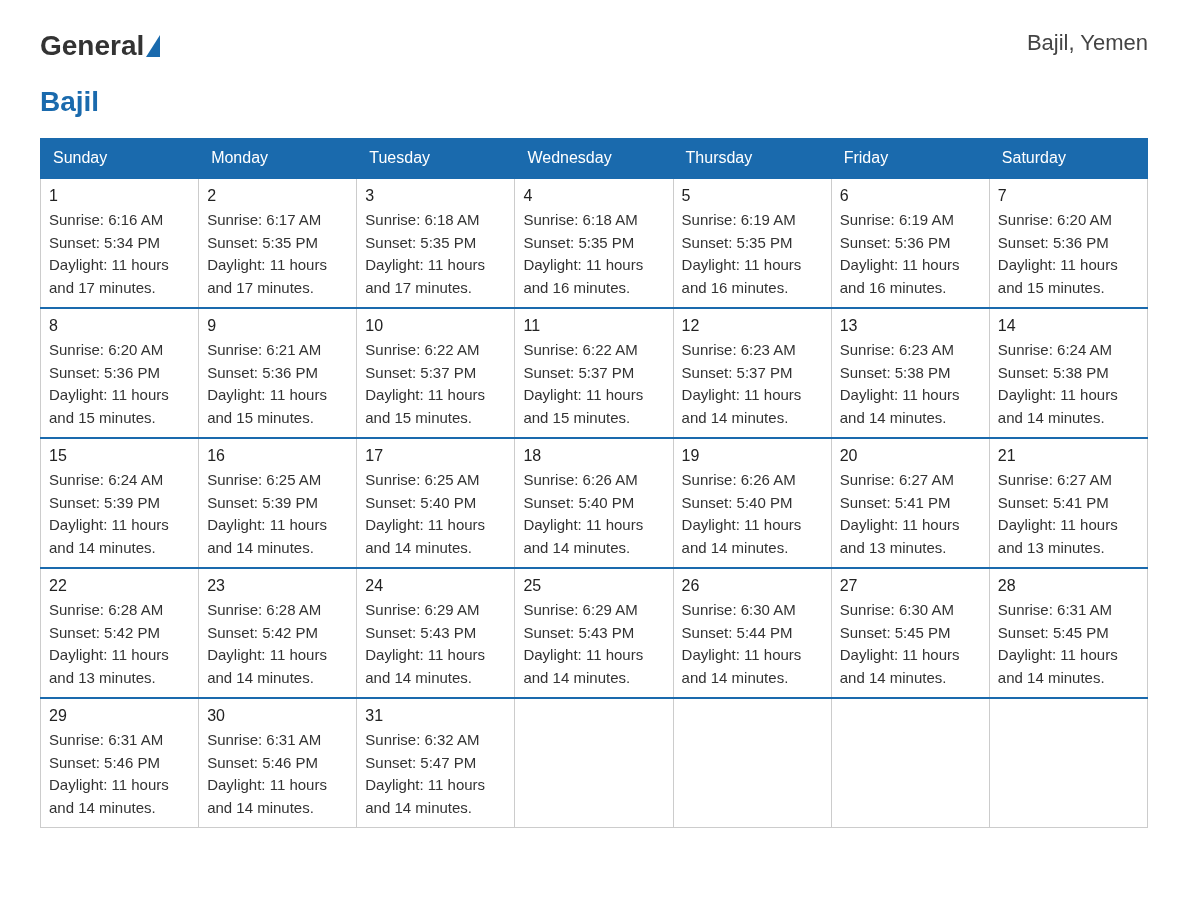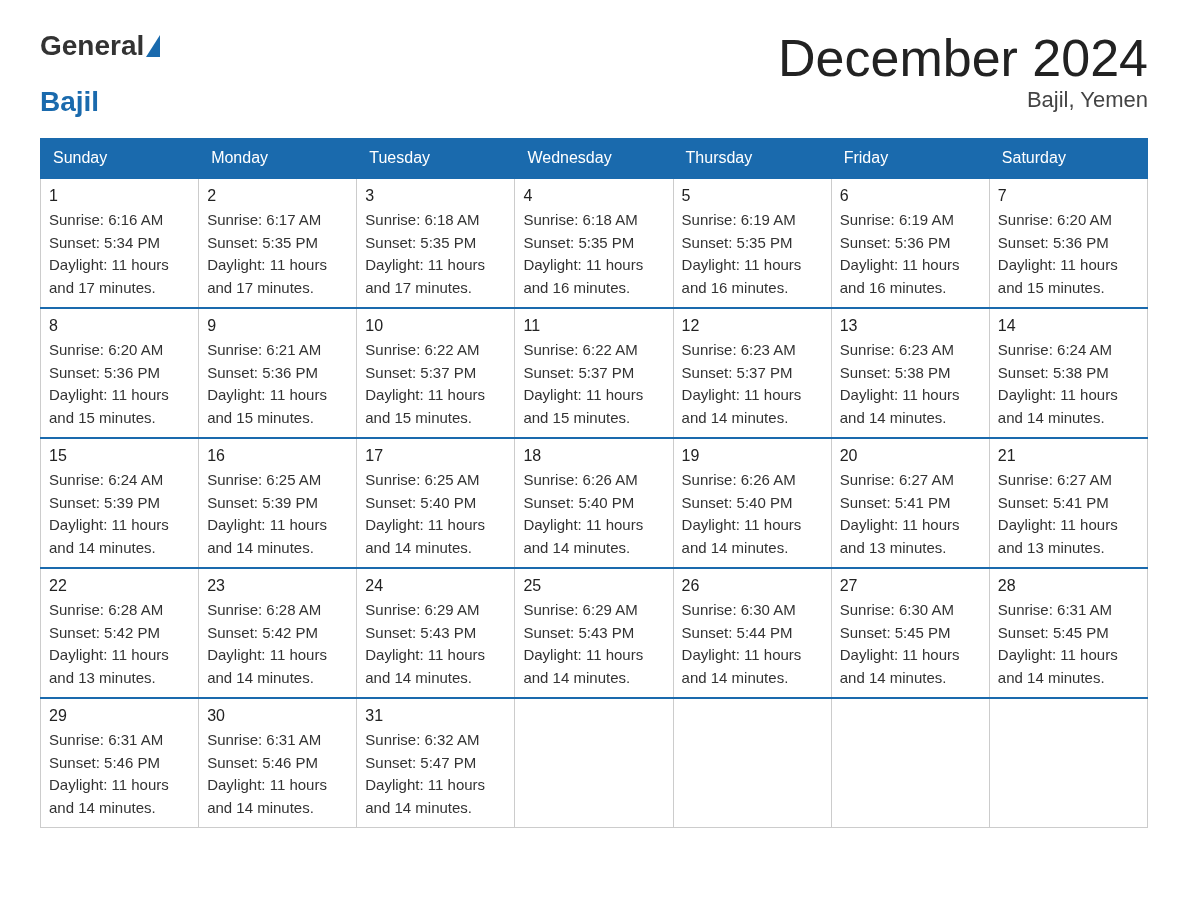--- a/index.html
+++ b/index.html
@@ -106,21 +106,20 @@
 
 <div class="header">
   <div class="logo">
     <div class="logo-text">
       <span class="logo-general">General</span>
       <div class="logo-triangle"></div>
     </div>
     <span class="logo-blue">Bajil</span>
   </div>
   <div class="title-section">
-    <div class="month-title">December 2024</div>
     <div class="location">Bajil, Yemen</div>
   </div>
 </div>
 
 <table>
   <thead>
     <tr id="header-row">
         <th>Sunday</th>
         <th>Monday</th>
         <th>Tuesday</th>

